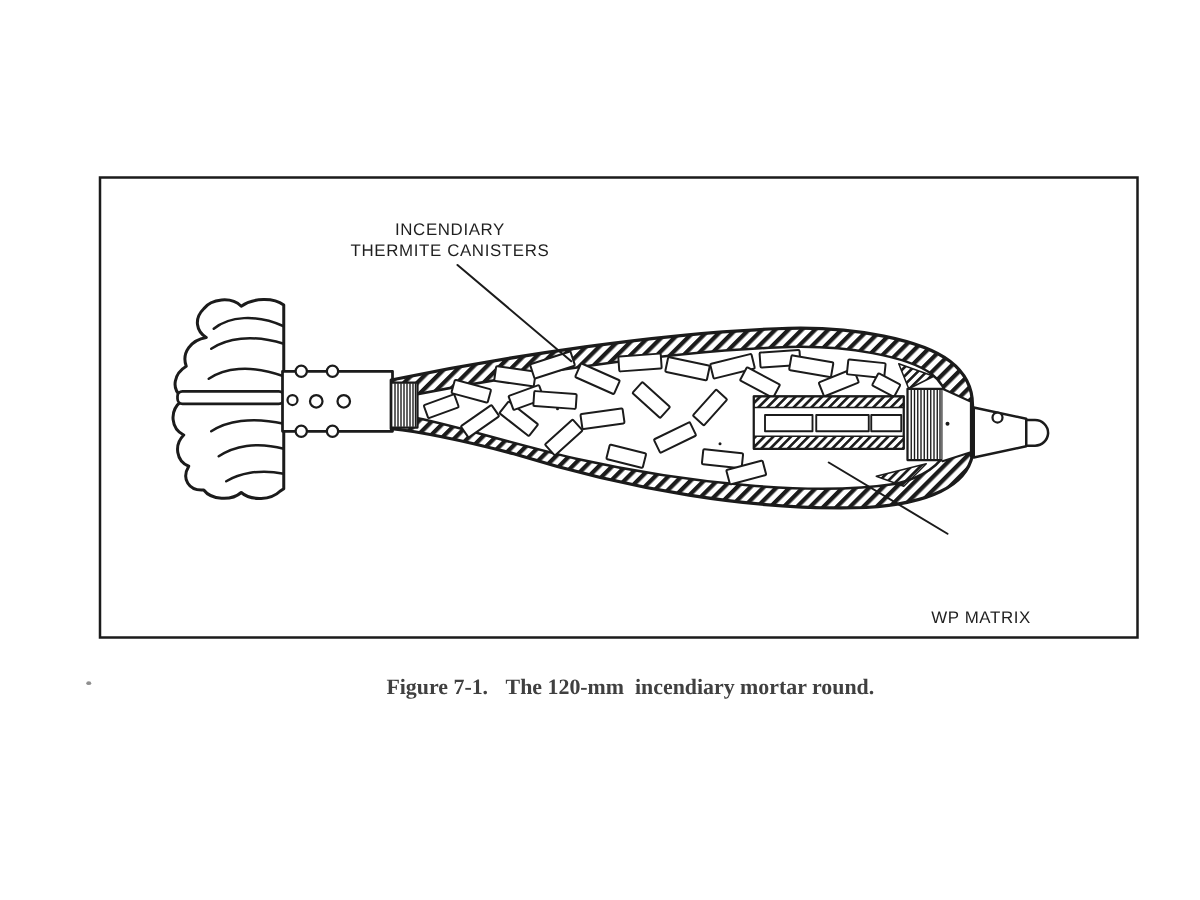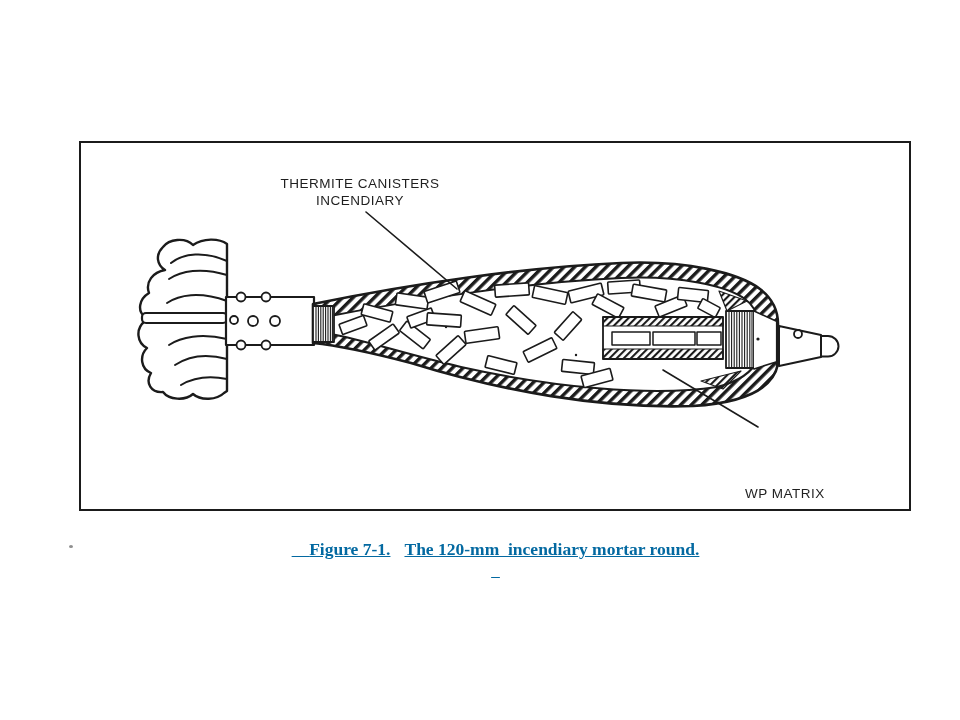--- a/index.html
+++ b/index.html
@@ -45,23 +45,22 @@
     left: 745px; top: 443px; margin-top: 42px;
   }
   .figure-caption {
     position: absolute;
     left: 80px; top: 518px;
     width: 831px;
     text-align: center;
     font-family: "Liberation Serif", serif;
     font-weight: bold;
     font-size: 17.5px;
-    color: #0369a1;
+    color: #404040;
     white-space: pre-wrap;
-    text-decoration: underline;
   }
   .figure-caption .cap-text { margin-left: 14px; }
   .stray-mark {
     position: absolute;
     left: 69px; top: 545px;
     width: 4px; height: 3px;
     background: #8f8f8f;
     border-radius: 50%;
   }
 </style>
@@ -253,22 +252,22 @@
       </g>
 
       <g stroke="#1b1b1b" stroke-width="1.6">
         <line x1="285" y1="69" x2="376" y2="146"></line>
         <line x1="582" y1="227" x2="677" y2="284"></line>
       </g>
     </svg>
   </div>
 
   <div class="diagram-label label-incendiary">
+    <div>INCENDIARY</div>
     <div>THERMITE CANISTERS</div>
-    <div>INCENDIARY</div>
   </div>
 
   <div class="diagram-label label-wp">WP MATRIX</div>
 
   <div class="figure-caption">
     <span class="cap-label">Figure 7-1.</span><span class="cap-text">The 120-mm  incendiary mortar round.</span>
   </div>
 
   <div class="stray-mark"></div>
 

